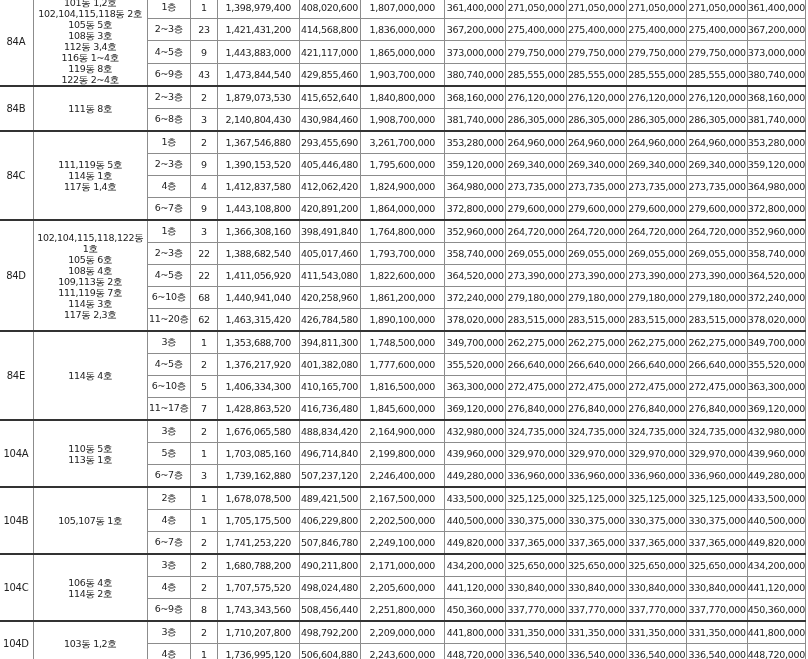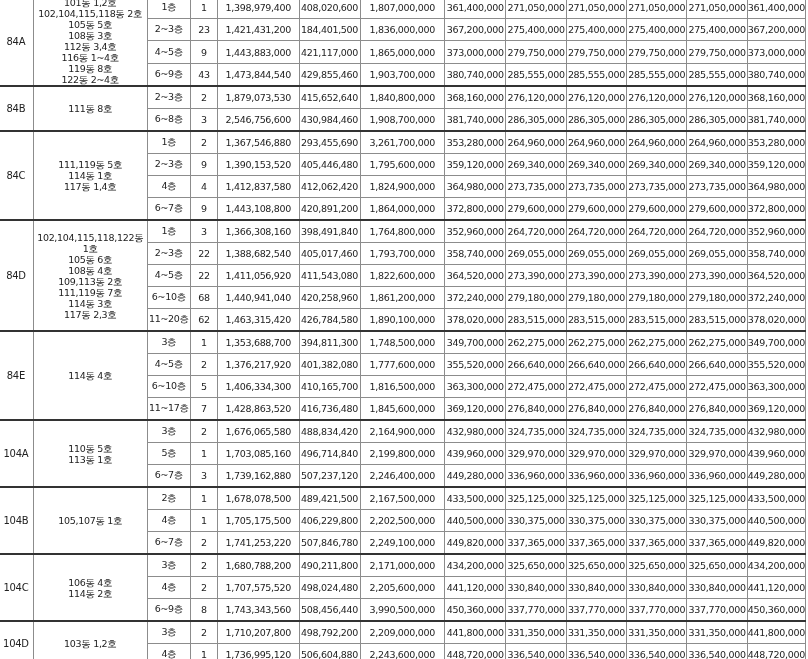--- a/index.html
+++ b/index.html
@@ -61,21 +61,21 @@
         <td>271,050,000</td>
         <td>271,050,000</td>
         <td>271,050,000</td>
         <td>271,050,000</td>
         <td>361,400,000</td>
       </tr>
       <tr>
         <td>2~3층</td>
         <td>23</td>
         <td>1,421,431,200</td>
-        <td>184,401,500</td>
+        <td>414,568,800</td>
         <td>1,836,000,000</td>
         <td>367,200,000</td>
         <td>275,400,000</td>
         <td>275,400,000</td>
         <td>275,400,000</td>
         <td>275,400,000</td>
         <td>367,200,000</td>
       </tr>
       <tr>
         <td>4~5층</td>
@@ -114,21 +114,21 @@
         <td>368,160,000</td>
         <td>276,120,000</td>
         <td>276,120,000</td>
         <td>276,120,000</td>
         <td>276,120,000</td>
         <td>368,160,000</td>
       </tr>
       <tr>
         <td>6~8층</td>
         <td>3</td>
-        <td>2,546,756,600</td>
+        <td>2,140,804,430</td>
         <td>430,984,460</td>
         <td>1,908,700,000</td>
         <td>381,740,000</td>
         <td>286,305,000</td>
         <td>286,305,000</td>
         <td>286,305,000</td>
         <td>286,305,000</td>
         <td>381,740,000</td>
       </tr>
       <tr class="group-start">
@@ -424,21 +424,21 @@
         <td>330,840,000</td>
         <td>330,840,000</td>
         <td>330,840,000</td>
         <td>441,120,000</td>
       </tr>
       <tr>
         <td>6~9층</td>
         <td>8</td>
         <td>1,743,343,560</td>
         <td>508,456,440</td>
-        <td>3,990,500,000</td>
+        <td>2,251,800,000</td>
         <td>450,360,000</td>
         <td>337,770,000</td>
         <td>337,770,000</td>
         <td>337,770,000</td>
         <td>337,770,000</td>
         <td>450,360,000</td>
       </tr>
       <tr class="group-start">
         <td class="type" rowspan="2">104D</td>
         <td class="units" rowspan="2">103동 1,2호</td>

